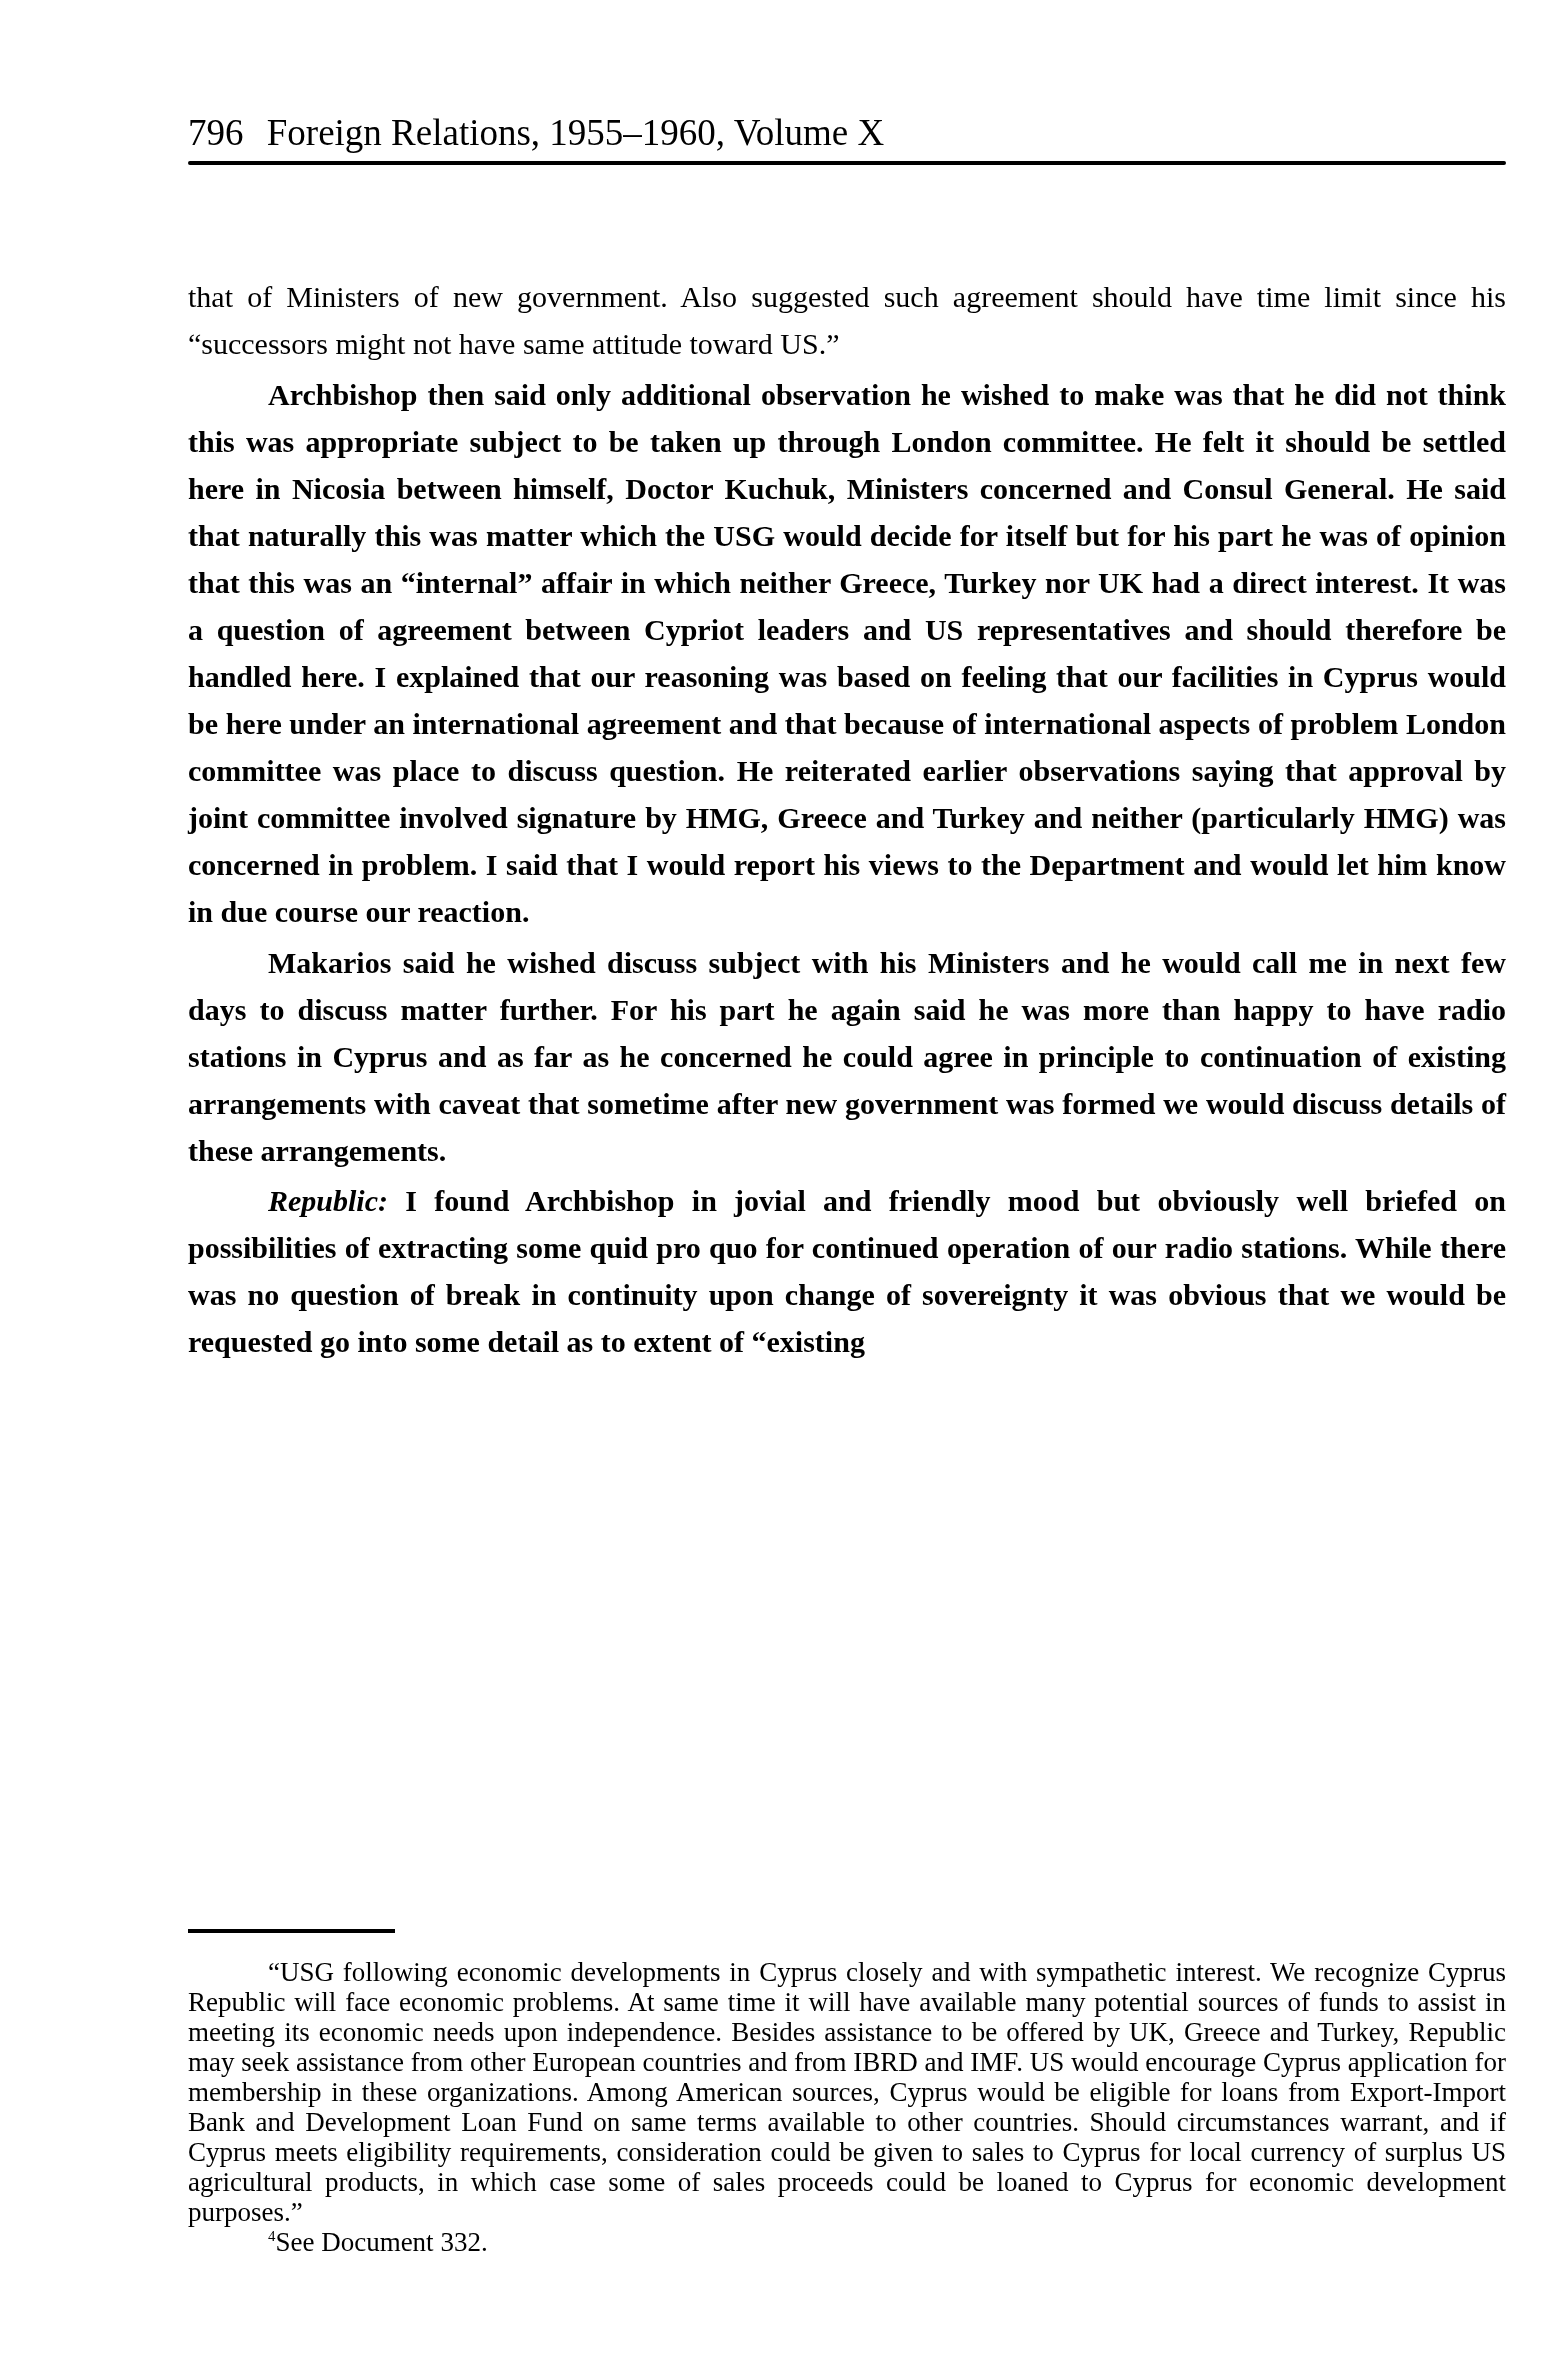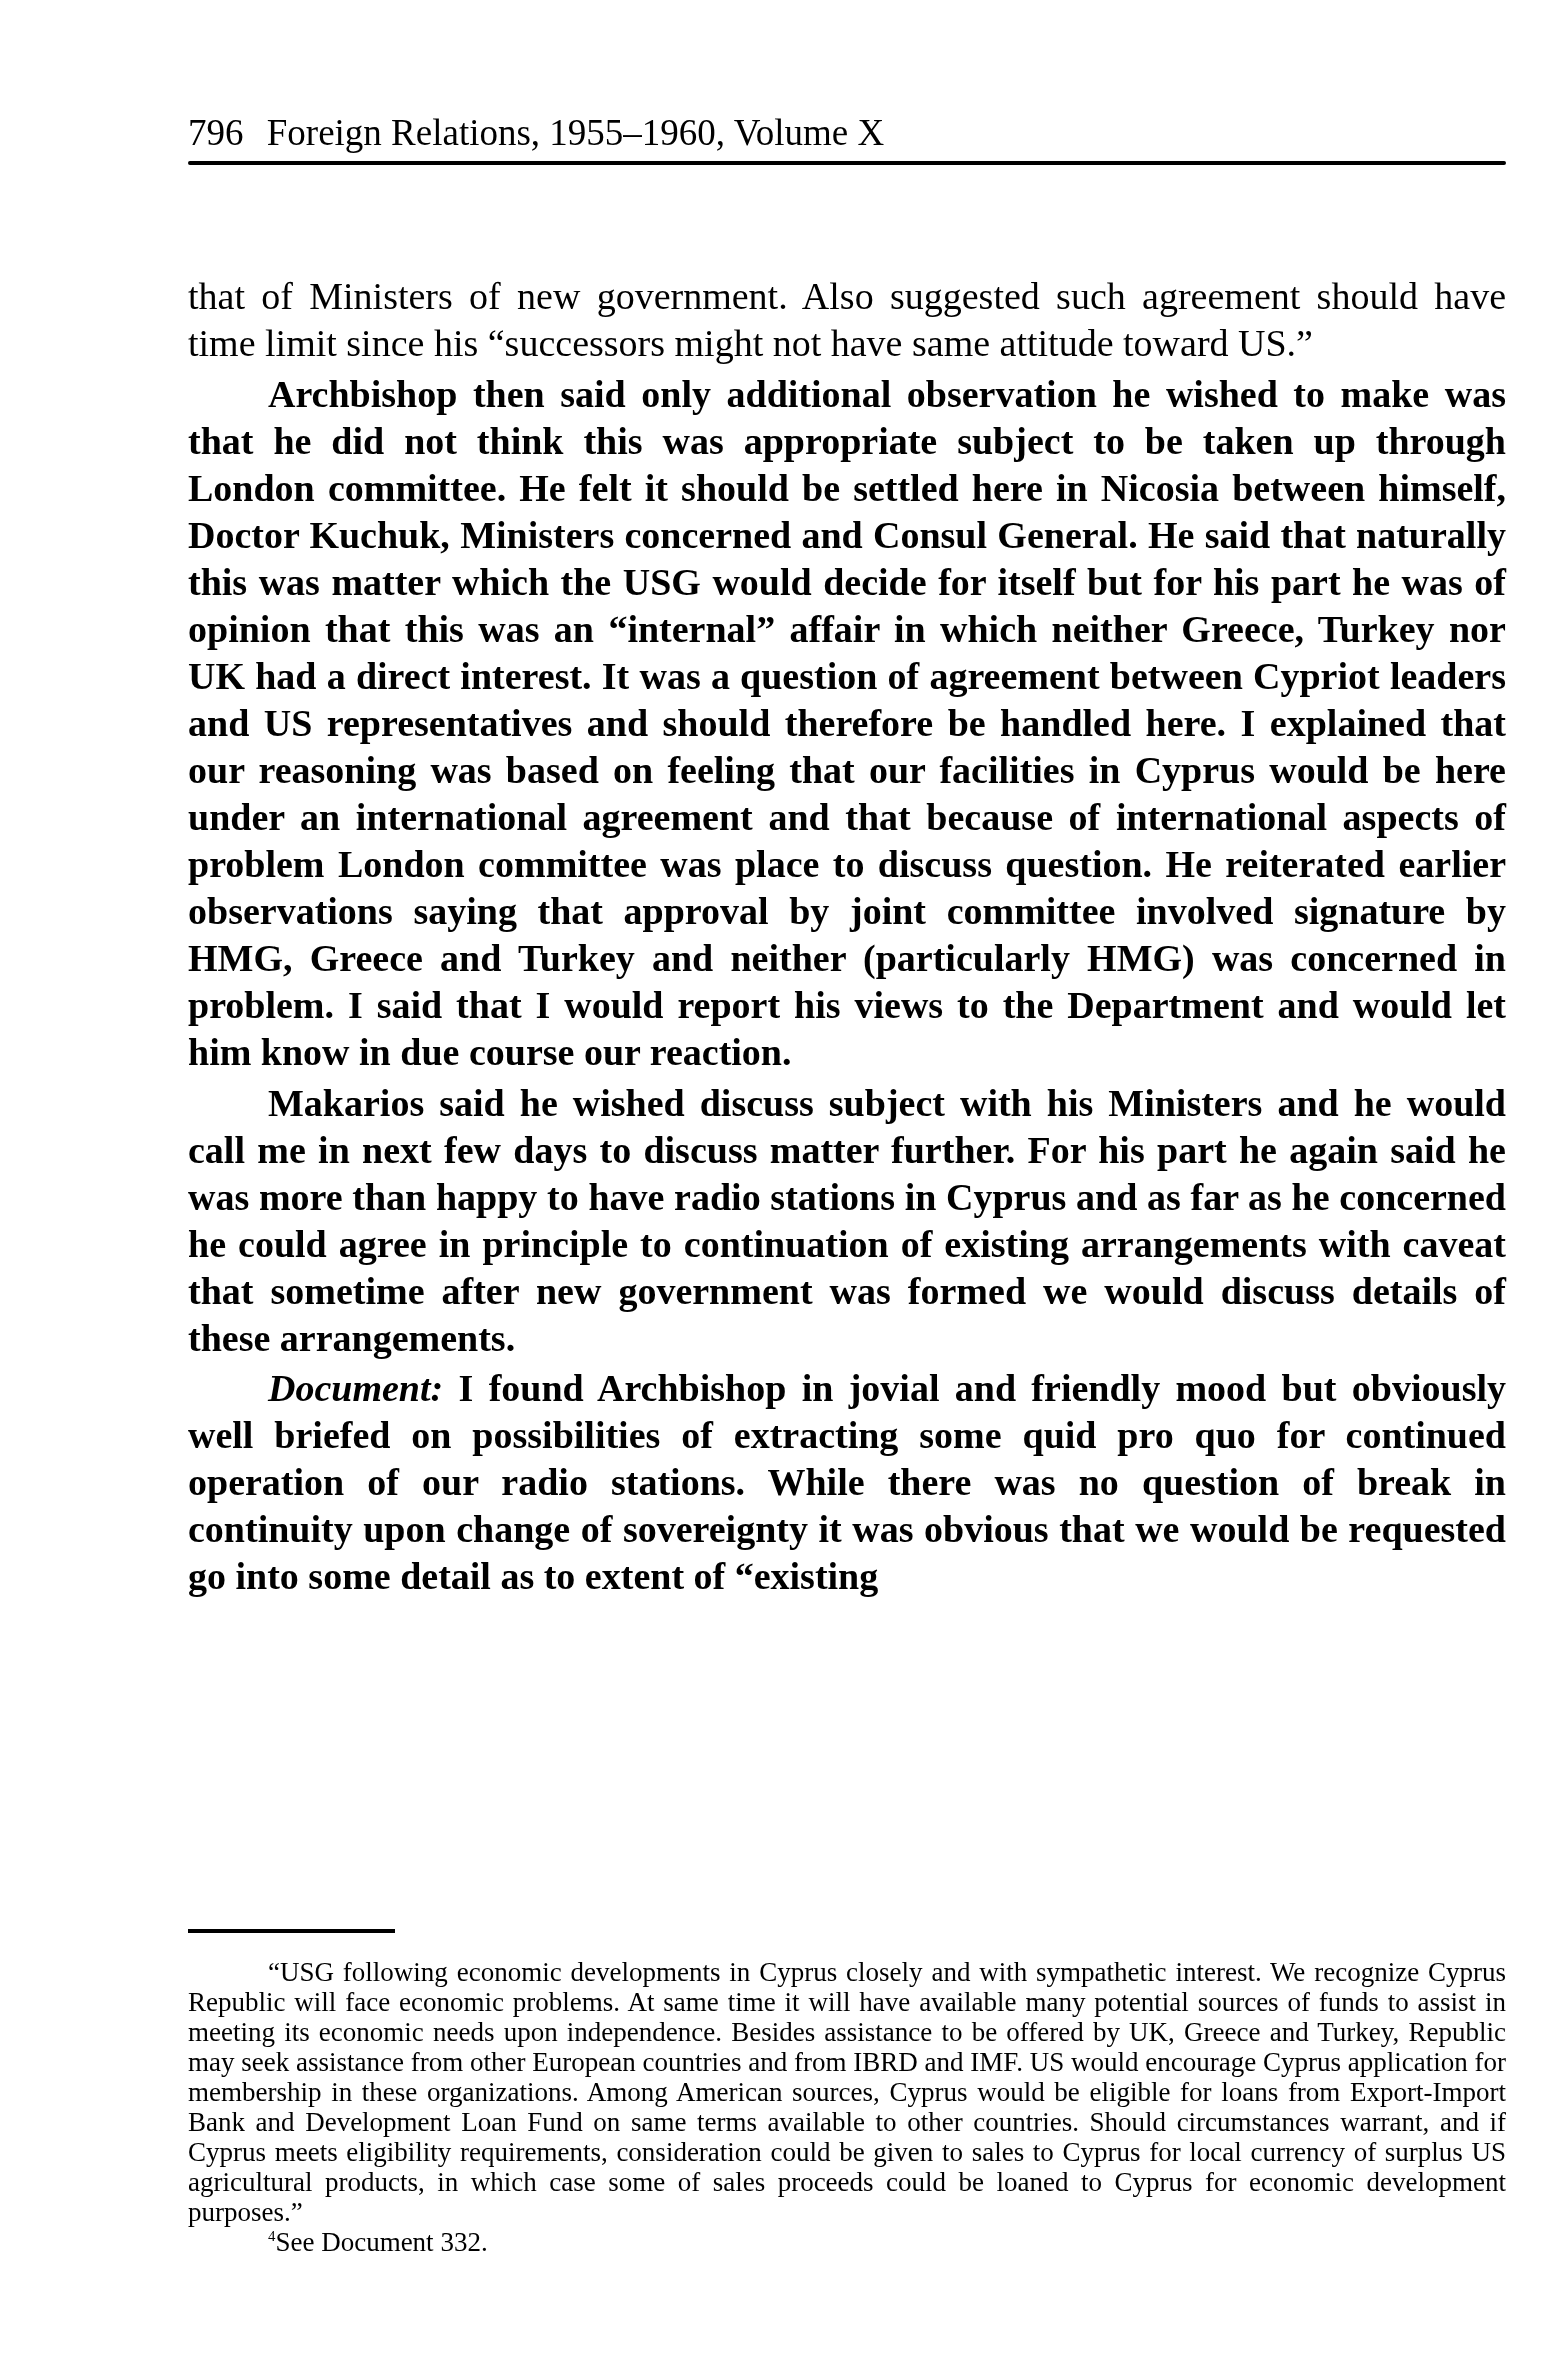--- a/index.html
+++ b/index.html
@@ -1,21 +1,21 @@
 <!DOCTYPE html>
 <html style="font-size:7.5px"><head>
 <meta charset="utf-8">
 <style>
   html, body { margin: 0; padding: 0; background: #ffffff; }
   body { width: 1567px; height: 2542px; position: relative; overflow: hidden; color: #000; }
   .page { position: absolute; left: 188px; top: 0; width: 1318px; font-family: "Liberation Serif", "DejaVu Serif", serif; }
   .running-head { position: absolute; top: 109px; left: 0; width: 1318px; font-size: 37px; line-height: 47px; white-space: nowrap; }
   .running-head .pg { margin-right: 14px; }
   .head-rule { position: absolute; top: 161px; left: 0; width: 1318px; height: 4.2px; background: #000; border-radius: 1.9px; }
-  .body { position: absolute; top: 273px; left: 0; width: 1318px; font-size: 38px; line-height: 47px; text-align: justify; hyphens: manual; }
+  .body { position: absolute; top: 273px; left: 0; width: 1318px; font-size: 30px; line-height: 47px; text-align: justify; hyphens: manual; }
   .body p { margin: 0 0 3.8px 0; }
   .body p.indent { text-indent: 80px; font-weight: bold; }
   .body p.first { text-indent: 0; }
   .body em { font-style: italic; }
   sup { font-size: 0.55em; line-height: 0; vertical-align: super; }
   .fn-rule { position: absolute; top: 1929px; left: 0; width: 207px; height: 4.2px; background: #000; }
   .footnotes { position: absolute; top: 1957px; left: 0; width: 1318px; font-size: 27px; line-height: 30px; text-align: justify; }
   .footnotes p { margin: 0; }
   .footnotes p.indent { text-indent: 80px; }
 </style>
@@ -34,21 +34,21 @@
     <p class="first">
       <span>that of Ministers of new government. Also suggested such agreement should have time limit since his “successors might not have same attitude toward US.”</span>
     </p>
     <p class="indent">
       <span>Archbishop then said only additional observation he wished to make was that he did not think this was appropriate subject to be taken up through London committee. He felt it should be settled here in Nicosia between himself, Doctor Kuchuk, Ministers concerned and Consul General. He said that naturally this was matter which the USG would decide for itself but for his part he was of opinion that this was an “internal” affair in which neither Greece, Turkey nor UK had a direct interest. It was a question of agreement between Cypriot leaders and US representatives and should therefore be handled here. I explained that our reasoning was based on feeling that our facilities in Cyprus would be here under an international agreement and that because of international aspects of problem London committee was place to discuss question. He reiterated earlier observations saying that approval by joint committee involved signature by HMG, Greece and Turkey and neither (particularly HMG) was concerned in problem. I said that I would report his views to the Department and would let him know in due course our reaction.</span>
     </p>
     <p class="indent">
       <span>Makarios said he wished discuss subject with his Ministers and he would call me in next few days to discuss matter further. For his part he again said he was more than happy to have radio stations in Cyprus and as far as he concerned he could agree in principle to continuation of existing arrangements with caveat that sometime after new government was formed we would discuss details of these arrangements.</span>
     </p>
     <p class="indent">
-      <em>Document:</em><span> I found Archbishop in jovial and friendly mood but obviously well briefed on possibilities of extracting some quid pro quo for continued operation of our radio stations. While there was no question of break in continuity upon change of sovereignty it was obvious that we would be requested go into some detail as to extent of “existing</span>
+      <em>Republic:</em><span> I found Archbishop in jovial and friendly mood but obviously well briefed on possibilities of extracting some quid pro quo for continued operation of our radio stations. While there was no question of break in continuity upon change of sovereignty it was obvious that we would be requested go into some detail as to extent of “existing</span>
     </p>
   </div>
 
   <div class="fn-rule"></div>
 
   <div class="footnotes">
     <p class="indent">
       <span>“USG following economic developments in Cyprus closely and with sympathetic interest. We recognize Cyprus Republic will face economic problems. At same time it will have available many potential sources of funds to assist in meeting its economic needs upon independence. Besides assistance to be offered by UK, Greece and Turkey, Republic may seek assistance from other European countries and from IBRD and IMF. US would encourage Cyprus application for membership in these organizations. Among American sources, Cyprus would be eligible for loans from Export-Import Bank and Development Loan Fund on same terms available to other countries. Should circumstances warrant, and if Cyprus meets eligibility requirements, consideration could be given to sales to Cyprus for local currency of surplus US agricultural products, in which case some of sales proceeds could be loaned to Cyprus for economic development purposes.”</span>
     </p>
     <p class="indent">

